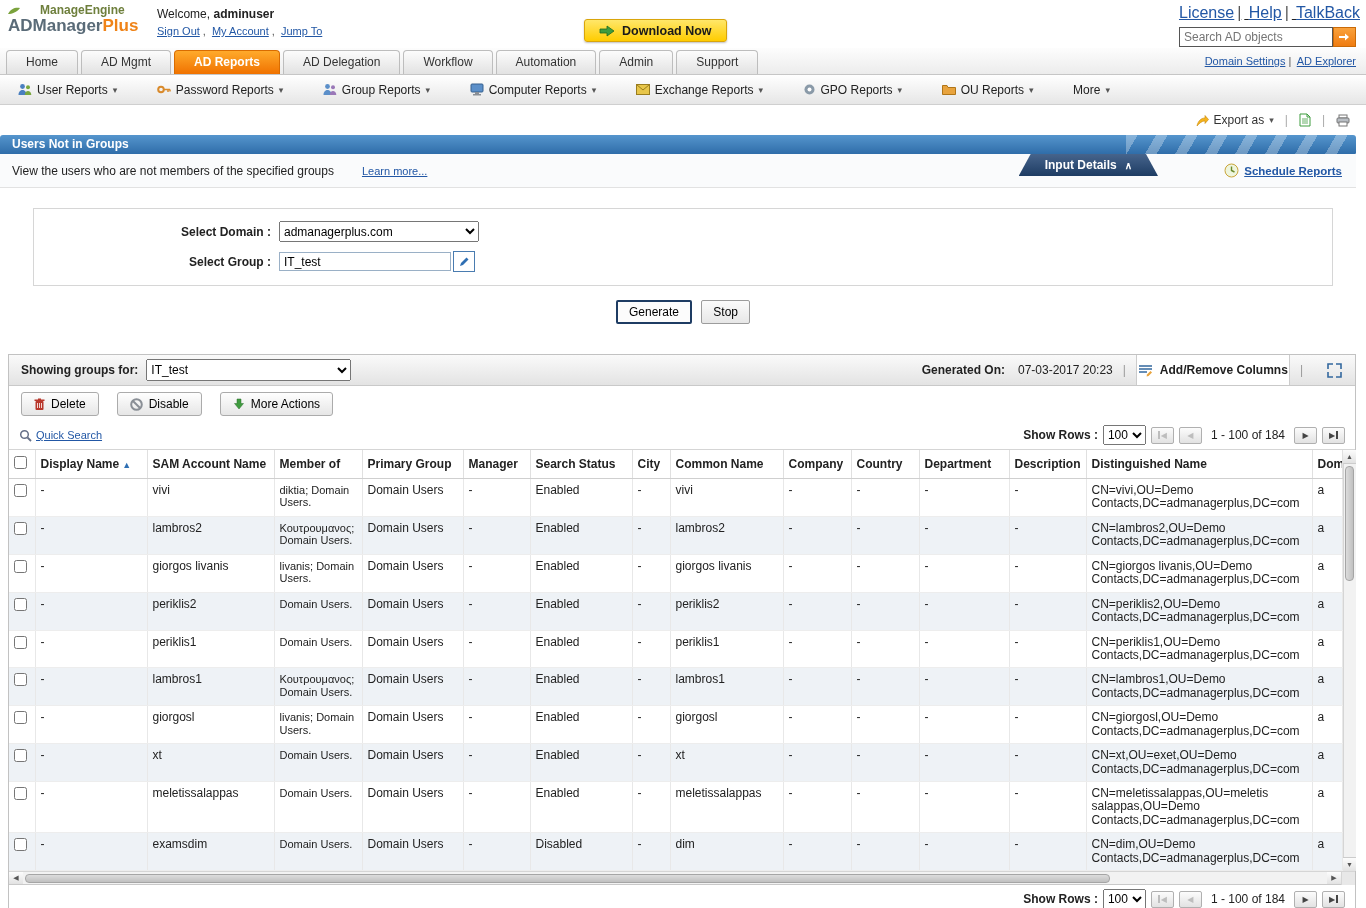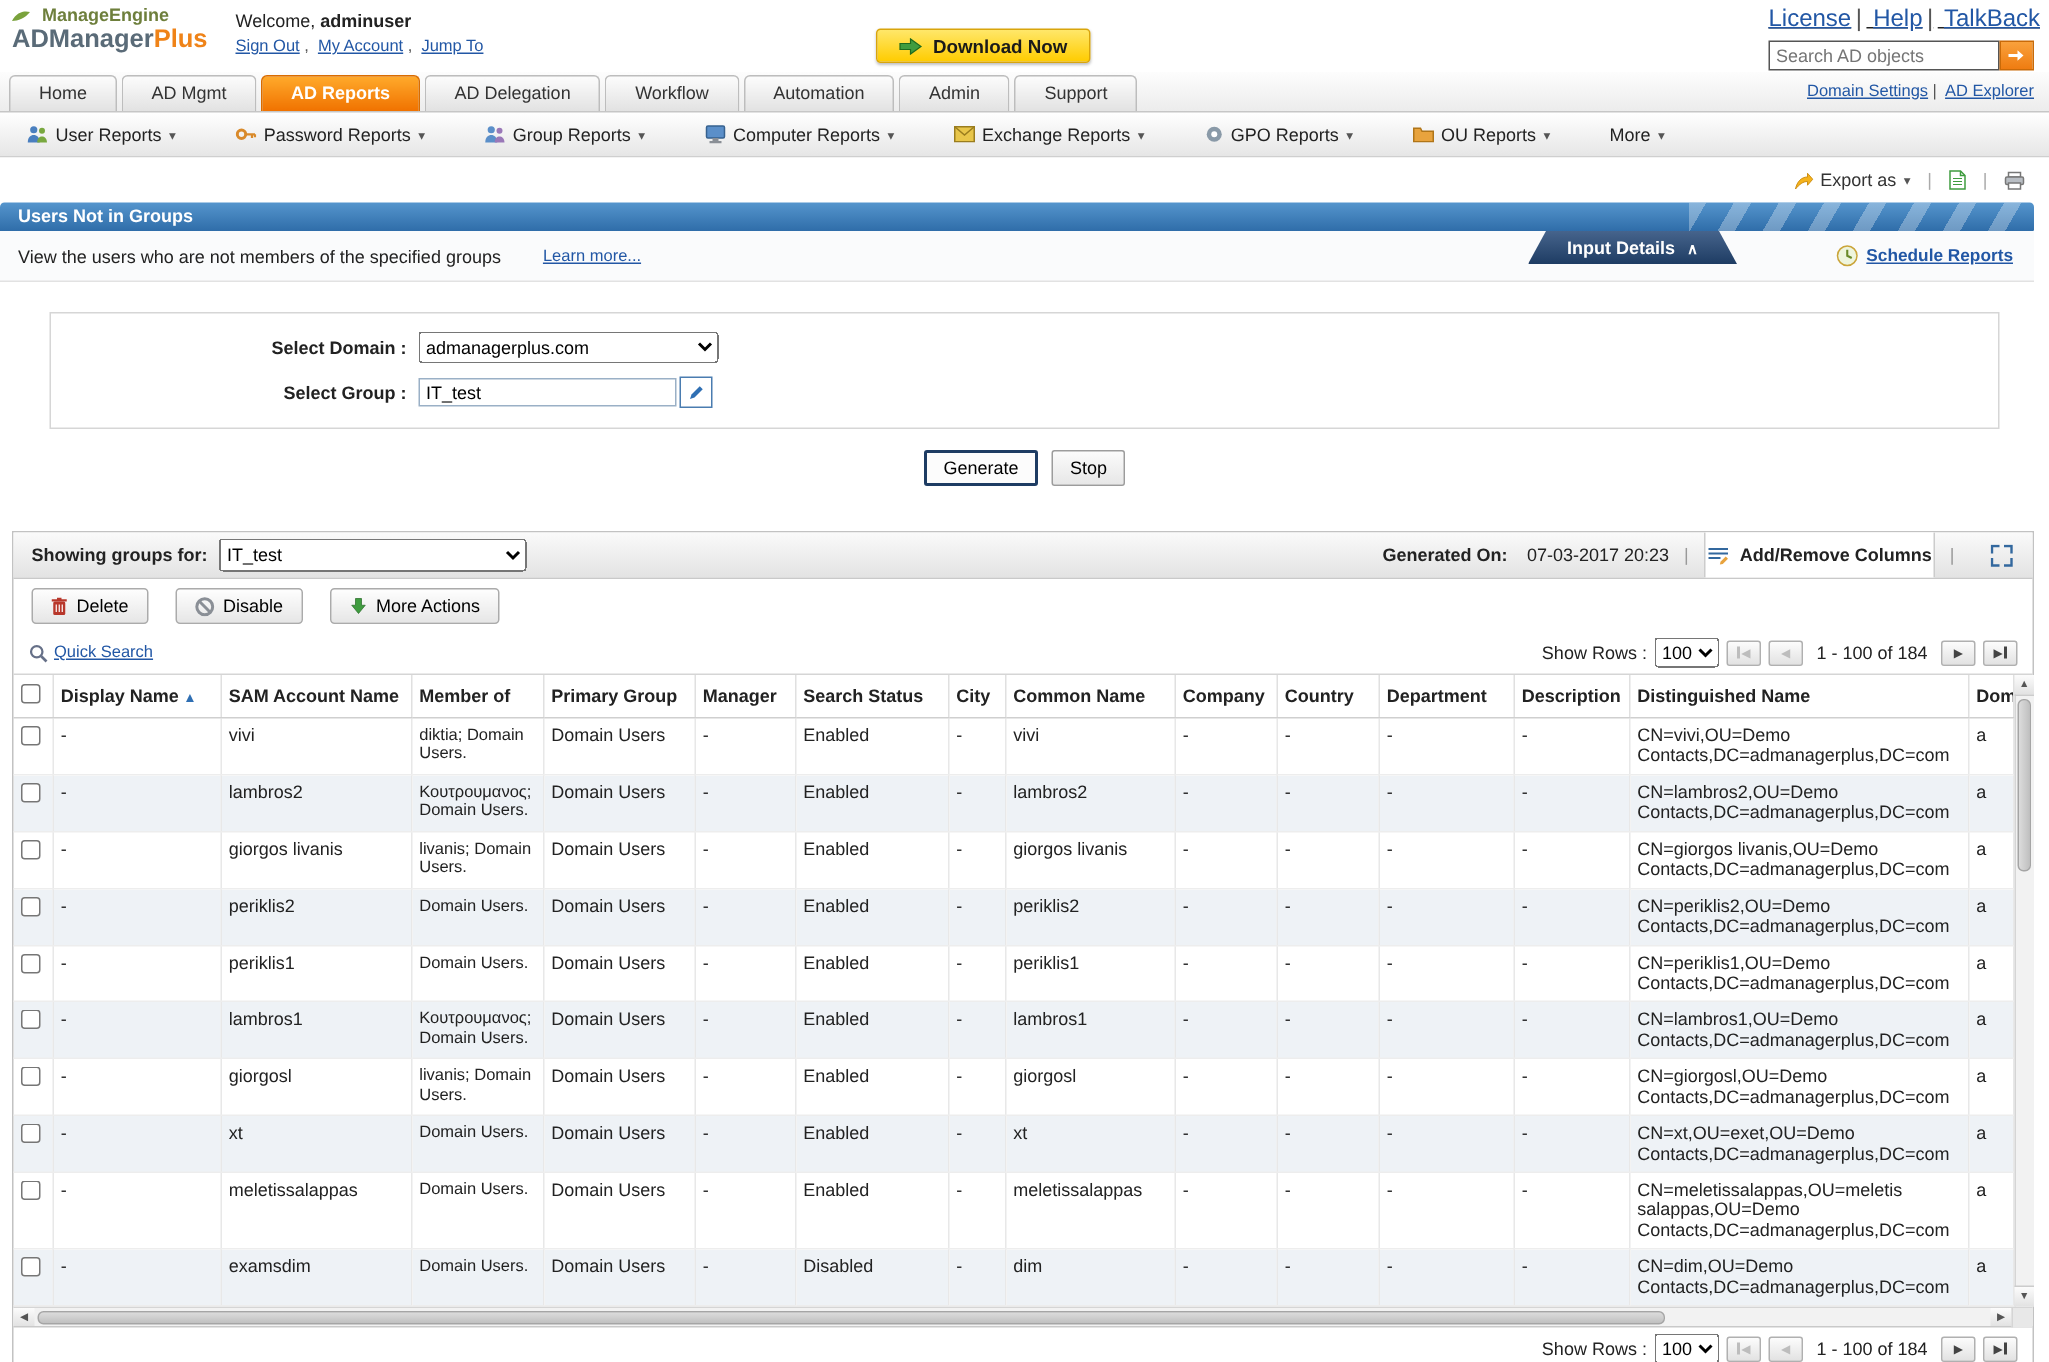--- a/index.html
+++ b/index.html
@@ -2,21 +2,21 @@
 <html><head>
 <meta charset="utf-8">
 <style>
   * { box-sizing: border-box; }
   body { margin:0; width:1366px; height:908px; font-family:"Liberation Sans",sans-serif; font-size:12px; color:#222; background:#fff; overflow:hidden; }
   a { color:#2257a5; text-decoration:underline; cursor:pointer; }
 
   
   .hdr { position:relative; height:48px; background:#fff; }
   .logo { position:absolute; left:8px; top:4px; line-height:1.1; cursor:pointer; }
-  .logo-me { font-size:12px; font-weight:bold; color:#6e7f3c; display:flex; align-items:center; gap:8px; }
+  .logo-me { font-size:12px; font-weight:bold; color:#6e7f3c; display:flex; align-items:center; gap:20px; }
   .logo-prod { font-size:17px; font-weight:bold; }
   .logo-prod .la { color:#5a6b78; } .logo-prod .lb { color:#ef8318; }
   .welcome { position:absolute; left:157px; top:7px; }
   .username { font-weight:bold; }
   .w-links { margin-top:4px; font-size:11px; }
   .sep { color:#555; margin:0 3px; text-decoration:none; }
   .download-btn { position:absolute; left:584px; top:19px; height:23px; display:flex; align-items:center; gap:7px; padding:0 14px; background:linear-gradient(#ffe76a,#ffcc00); border:1px solid #d9a50b; border-radius:3px; font-weight:bold; font-size:12.5px; color:#1a1a1a; cursor:pointer; box-shadow:0 1px 2px rgba(0,0,0,.25); }
   .top-right { position:absolute; right:6px; top:4px; text-align:right; }
   .top-links { font-size:16px;text-decoration:underline; }
   .search-box { margin-top:5px; display:flex; }
@@ -74,21 +74,21 @@
   .addremove { height:100%; background:#fff; border-left:1px solid #ccc; border-right:1px solid #ccc; display:flex; align-items:center; gap:7px; padding:0 1px; font-weight:bold; cursor:pointer; }
   .expand-btn { width:42px; display:flex; justify-content:center; cursor:pointer; }
 
   .actions-row { padding:6px 12px; display:flex; gap:18px; }
   .act-btn { display:inline-flex; align-items:center; gap:6px; padding:4px 12px; background:linear-gradient(#fefefe,#e6e6e6); border:1px solid #ababab; border-radius:3px; cursor:pointer; font-size:12px; }
 
   .search-row { display:flex; align-items:center; padding:3px 10px 4px; }
   .quick-search { display:flex; align-items:center; gap:4px; }
   .quick-search a { font-size:11px; }
   .pager { margin-left:auto; display:flex; align-items:center; gap:5px; }
-  .show-rows-label { font-weight:normal; }
+  .show-rows-label { font-weight:bold; }
   select.rows { height:20px; font-size:12px; }
   .pbtn { width:23px; height:17px; border:1px solid #b0b0b0; border-radius:2px; background:linear-gradient(#fcfcfc,#e2e2e2); display:inline-flex; align-items:center; justify-content:center; font-size:8px; color:#444; gap:1px; cursor:pointer; }
   .pbtn.disabled { color:#bdbdbd; }
   .pbar { width:2px; height:8px; background:currentColor; display:inline-block; }
   .ptext { margin:0 4px; }
 
   
   .table-area { display:flex; border-top:1px solid #d5d5d5; }
   table.report { width:1333px; border-collapse:collapse; table-layout:fixed; }
   th { font-weight:bold; text-align:left; padding:6px 5px; border-right:1px solid #e0e0e0; border-bottom:1px solid #cfcfcf; white-space:nowrap; overflow:hidden; font-size:12px; background:#fff; }

